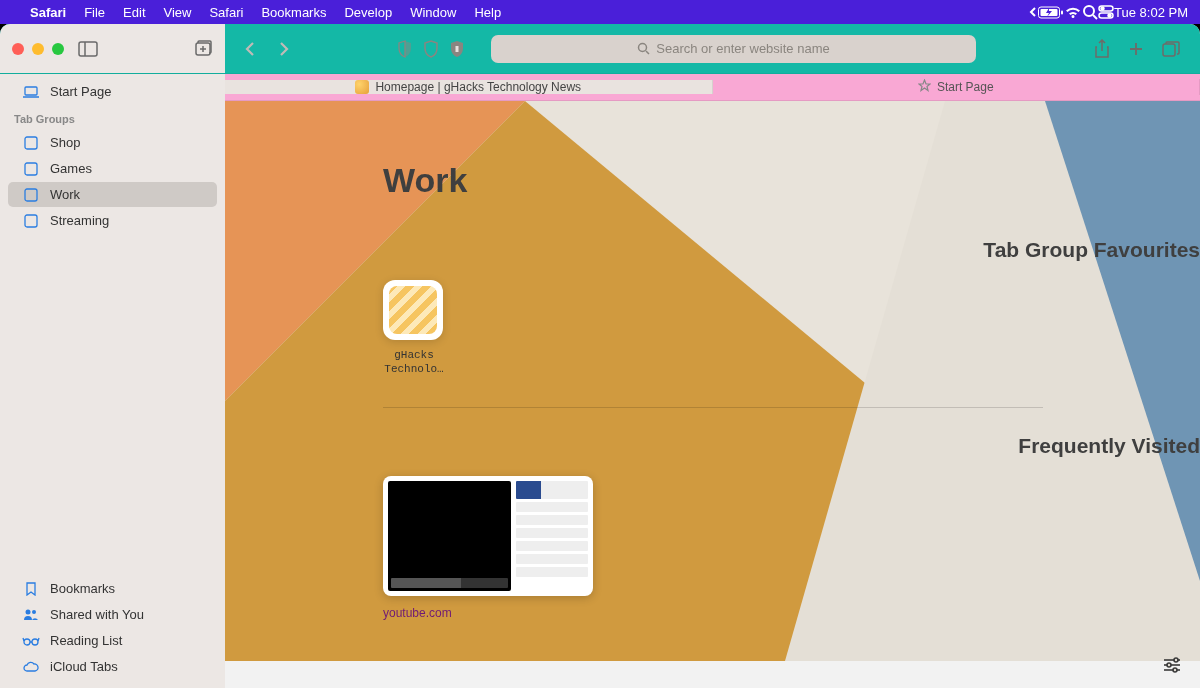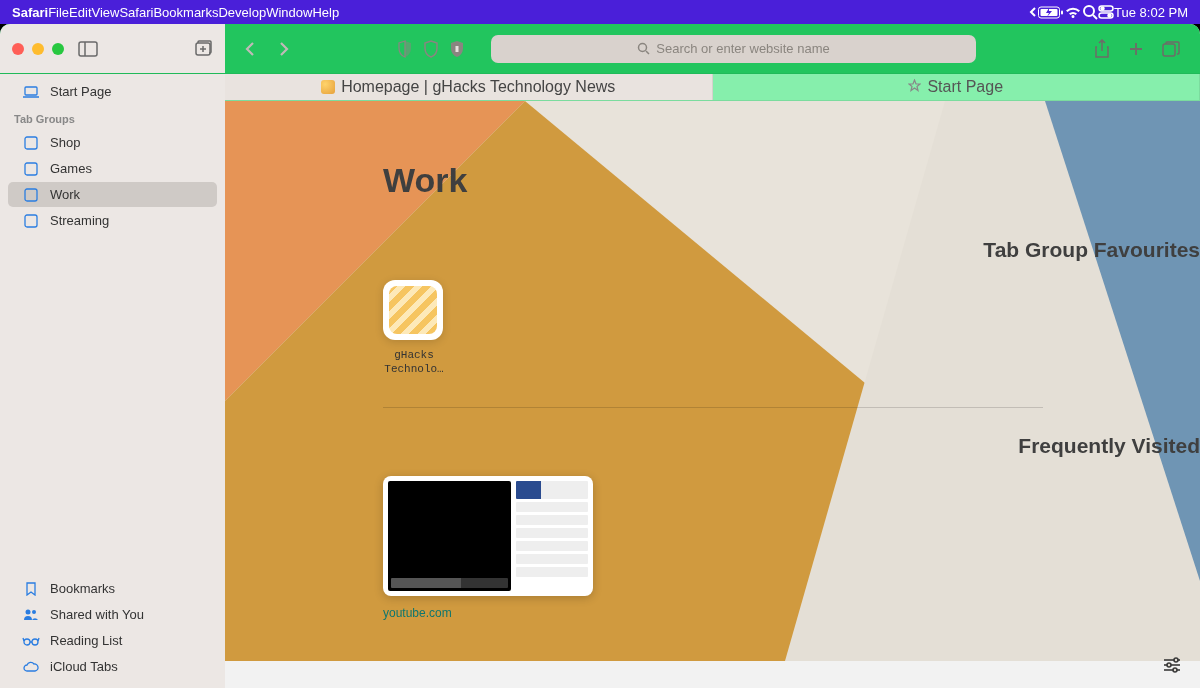--- a/index.html
+++ b/index.html
@@ -1,32 +1,32 @@
 <!DOCTYPE html>
 <html><head>
   <meta charset="utf-8">
   <style>
     * { margin: 0; padding: 0; box-sizing: border-box; font-family: -apple-system, "Helvetica Neue", Helvetica, Arial, sans-serif; }
     body { width: 1200px; height: 688px; overflow: hidden; background: #000; position: relative; }
     
     
     .menubar { height: 24px; background: #4a1fd9; display: flex; align-items: center; color: #fff; font-size: 13px; padding: 0 12px; position: relative; }
-    .menubar-left { display: flex; align-items: center; }
+    .menubar-left { display: flex; align-items: center; gap: 18px; }
     .apple-logo { font-size: 14px; }
     .app-name { font-weight: 700; }
     .menu-item { cursor: default; }
     .menubar-right { margin-left: auto; display: flex; align-items: center; font-size: 13px; }
     .status-icon svg { display: block; }
     .clock { font-weight: 500; }
     
     
     .window { position: absolute; top: 24px; left: 0; right: 0; bottom: 0; background: #f2f2f2; border-radius: 10px 10px 0 0; overflow: hidden; display: flex; flex-direction: column; }
     
     
-    .toolbar { height: 50px; display: flex; align-items: center; background: #22c55e; border-bottom: 1px solid rgba(0,0,0,0.05); }
+    .toolbar { height: 50px; display: flex; align-items: center; background: #14b8a6; border-bottom: 1px solid rgba(0,0,0,0.05); }
     .toolbar-left { width: 225px; display: flex; align-items: center; padding: 0 12px; gap: 8px; height: 100%; background: #ece7e4; }
     .traffic { display: flex; gap: 8px; }
     .traffic span { width: 12px; height: 12px; border-radius: 50%; display: block; }
     .tl-close { background: #ff5f57; }
     .tl-min { background: #febc2e; }
     .tl-max { background: #28c840; }
     .sidebar-toggle { margin-left: 6px; color: #6a6a6a; }
     .new-tab-group { margin-left: auto; color: #6a6a6a; }
     .toolbar-main { flex: 1; display: flex; align-items: center; padding: 0 14px; gap: 12px; }
     .nav-btn { color: #8a8a8a; padding: 4px; }
@@ -44,21 +44,21 @@
     .sb-item .icon { color: #2a7de1; width: 18px; display:flex; justify-content:center; }
     .sb-item.selected { background: #cfcac6; }
     .sb-header { font-size: 11px; font-weight: 600; color: #888; padding: 8px 14px 4px; }
     .sidebar-top { padding-top: 4px; }
     .sidebar-bottom { margin-top: auto; padding-bottom: 8px; }
     
     
     .content { flex: 1; display: flex; flex-direction: column; position: relative; overflow: hidden; }
     
     
-    .tabbar { height: 27px; background: #86efac; display: flex; font-size: 16px; border-bottom: 1px solid rgba(0,0,0,0.08); }
+    .tabbar { height: 27px; background: #f9a8d4; display: flex; font-size: 12px; border-bottom: 1px solid rgba(0,0,0,0.08); align-items: center; }
     .tab { flex: 1; display: flex; align-items: center; justify-content: center; gap: 6px; color: #555; border-right: 1px solid rgba(0,0,0,0.08); position: relative; }
     .tab.active { background: #e9e3df; color: #444; }
     .tab-favicon { width: 14px; height: 14px; border-radius: 3px; background: radial-gradient(circle at 30% 30%, #ffd36b, #e6a03a); }
     .tab-star { color: #888; }
     
     
     .startpage { flex: 1; position: relative; overflow: hidden; }
     .bg-diag { position: absolute; inset: 0; }
     .startpage-inner { position: relative; padding: 60px 0 0 158px; color: #3f3f3f; }
     .sp-title { font-size: 34px; font-weight: 700; margin-bottom: 38px; }
@@ -68,21 +68,21 @@
     .fav-swirl { width: 48px; height: 48px; border-radius: 8px; background: repeating-linear-gradient(135deg, #f6c560 0 6px, #fde9b8 6px 12px); }
     .fav-label { font-size: 11px; color: #333; margin-top: 8px; line-height: 1.3; width: 72px; margin-left: -5px; word-break: break-word; font-family: Liberation Mono, monospace; }
     .divider { border: none; border-top: 1px solid rgba(0,0,0,0.15); margin: 30px 0 26px 0; width: 660px; }
     .freq-tile { width: 210px; }
     .freq-thumb { width: 210px; height: 120px; background: #fff; border-radius: 8px; box-shadow: 0 2px 10px rgba(0,0,0,0.2); overflow: hidden; padding: 5px; display: flex; gap: 5px; }
     .yt-player { flex: 1.7; background: #000; border-radius: 2px; position: relative; }
     .yt-player::after { content:""; position:absolute; bottom:3px; left:3px; right:3px; height:10px; background: linear-gradient(90deg, #555 0%, #555 60%, #333 60%); border-radius:1px; }
     .yt-side { flex: 1; display: flex; flex-direction: column; gap: 3px; }
     .yt-row { height: 10px; background: #eee; border-radius: 1px; }
     .yt-row.top { height: 18px; background: linear-gradient(90deg, #2a4b8f 0 35%, #eee 35%); }
-    .freq-label { font-size: 12px; color: #0f766e; margin-top: 10px; }
+    .freq-label { font-size: 12px; color: #701a75; margin-top: 10px; }
     
     .customize-btn { position: absolute; bottom: 14px; right: 18px; color: #3a3a3a; }
     
     .icon-btn { display: inline-flex; align-items: center; justify-content: center; }
   </style>
 </head>
 <body>
 
 <div class="menubar">
   <div class="menubar-left">

